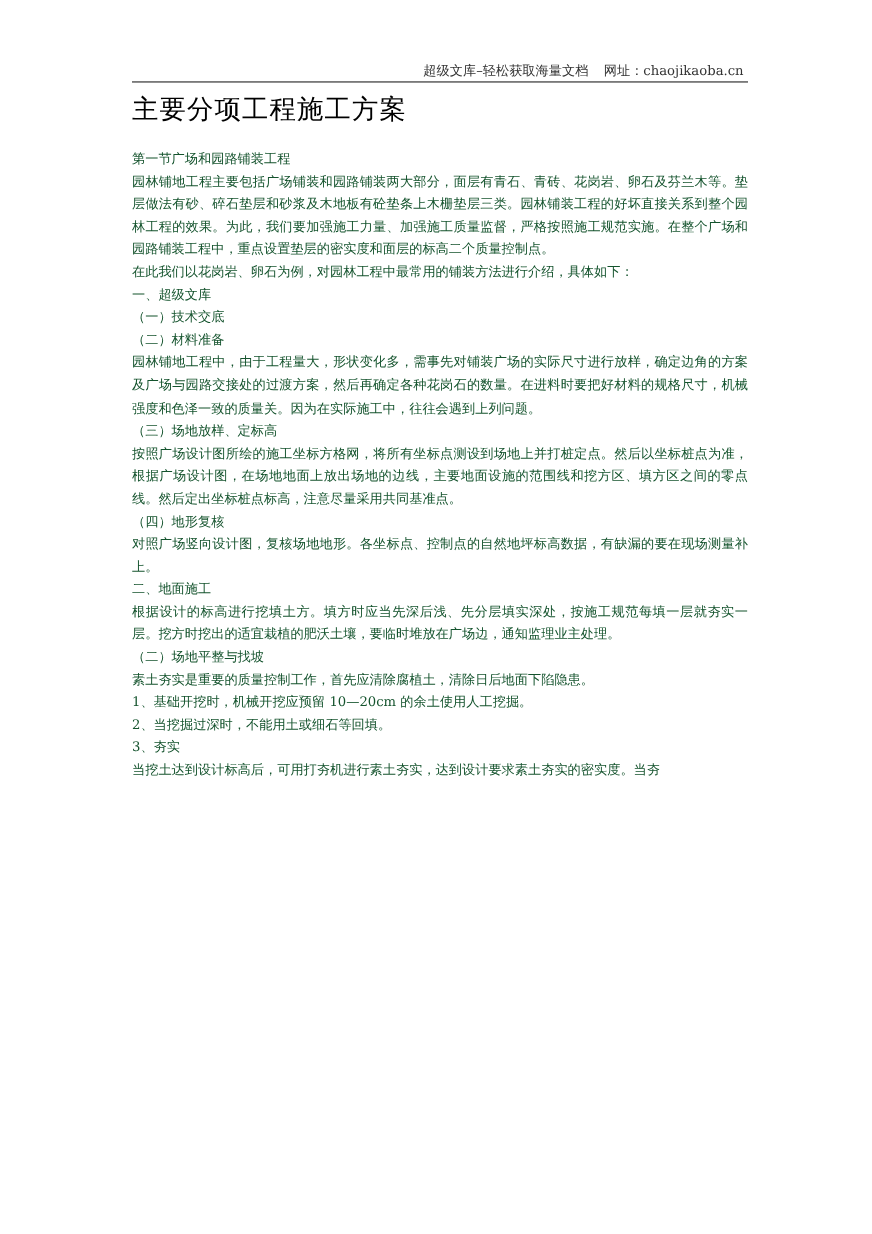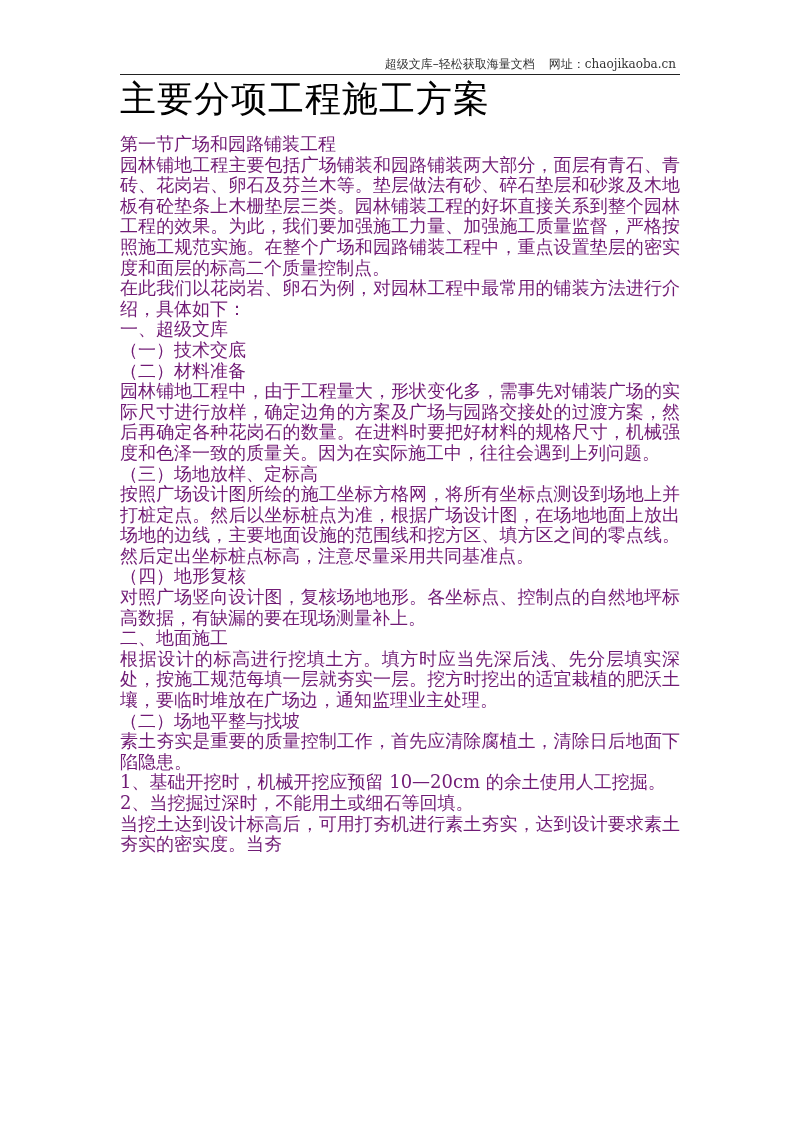--- a/index.html
+++ b/index.html
@@ -3,24 +3,24 @@
 <meta charset="utf-8">
 <style>
   html, body { margin: 0; padding: 0; background: #ffffff; }
   body { width: 793px; height: 1122px; position: relative; overflow: hidden;
          font-family: "DejaVu Serif", "Liberation Serif", serif; color: #111; }
   .header { position: absolute; left: 120px; top: 55px; width: 556px; height: 18px;
             text-align: right; font-size: 12px; color: #333; line-height: 18px; white-space: nowrap; }
   .header .site { margin-left: 14px; margin-top: 28px; }
   .rule { position: absolute; left: 120px; top: 74px; width: 560px; height: 0;
           border-top: 1px solid #222; }
-  .title { position: absolute; left: 120px; top: 76px; font-size: 36px; line-height: 46px;
+  .title { position: absolute; left: 120px; top: 76px; font-size: 24px; line-height: 46px;
            font-weight: normal; margin: 0; letter-spacing: 1px; color: #000; }
   .body { position: absolute; left: 120px; top: 134px; width: 560px;
-          font-size: 18px; line-height: 20.6px; color: #701a75; }
+          font-size: 12px; line-height: 20.6px; color: #14532d; }
   .body p { margin: 0; text-align: justify; text-justify: inter-ideograph; }
 </style>
 </head>
 <body>
 
 <div class="header">
   <span>超级文库–轻松获取海量文档</span><span class="site">网址：chaojikaoba.cn</span>
 </div>
 <div class="rule"></div>
 
@@ -37,14 +37,15 @@
   <p>（三）场地放样、定标高</p>
   <p>按照广场设计图所绘的施工坐标方格网，将所有坐标点测设到场地上并打桩定点。然后以坐标桩点为准，根据广场设计图，在场地地面上放出场地的边线，主要地面设施的范围线和挖方区、填方区之间的零点线。然后定出坐标桩点标高，注意尽量采用共同基准点。</p>
   <p>（四）地形复核</p>
   <p>对照广场竖向设计图，复核场地地形。各坐标点、控制点的自然地坪标高数据，有缺漏的要在现场测量补上。</p>
   <p>二、地面施工</p>
   <p>根据设计的标高进行挖填土方。填方时应当先深后浅、先分层填实深处，按施工规范每填一层就夯实一层。挖方时挖出的适宜栽植的肥沃土壤，要临时堆放在广场边，通知监理业主处理。</p>
   <p>（二）场地平整与找坡</p>
   <p>素土夯实是重要的质量控制工作，首先应清除腐植土，清除日后地面下陷隐患。</p>
   <p>1、基础开挖时，机械开挖应预留 10—20cm  的余土使用人工挖掘。</p>
   <p>2、当挖掘过深时，不能用土或细石等回填。</p>
+  <p>3、夯实</p>
   <p>当挖土达到设计标高后，可用打夯机进行素土夯实，达到设计要求素土夯实的密实度。当夯</p>
 </div>
 
 </body></html>

